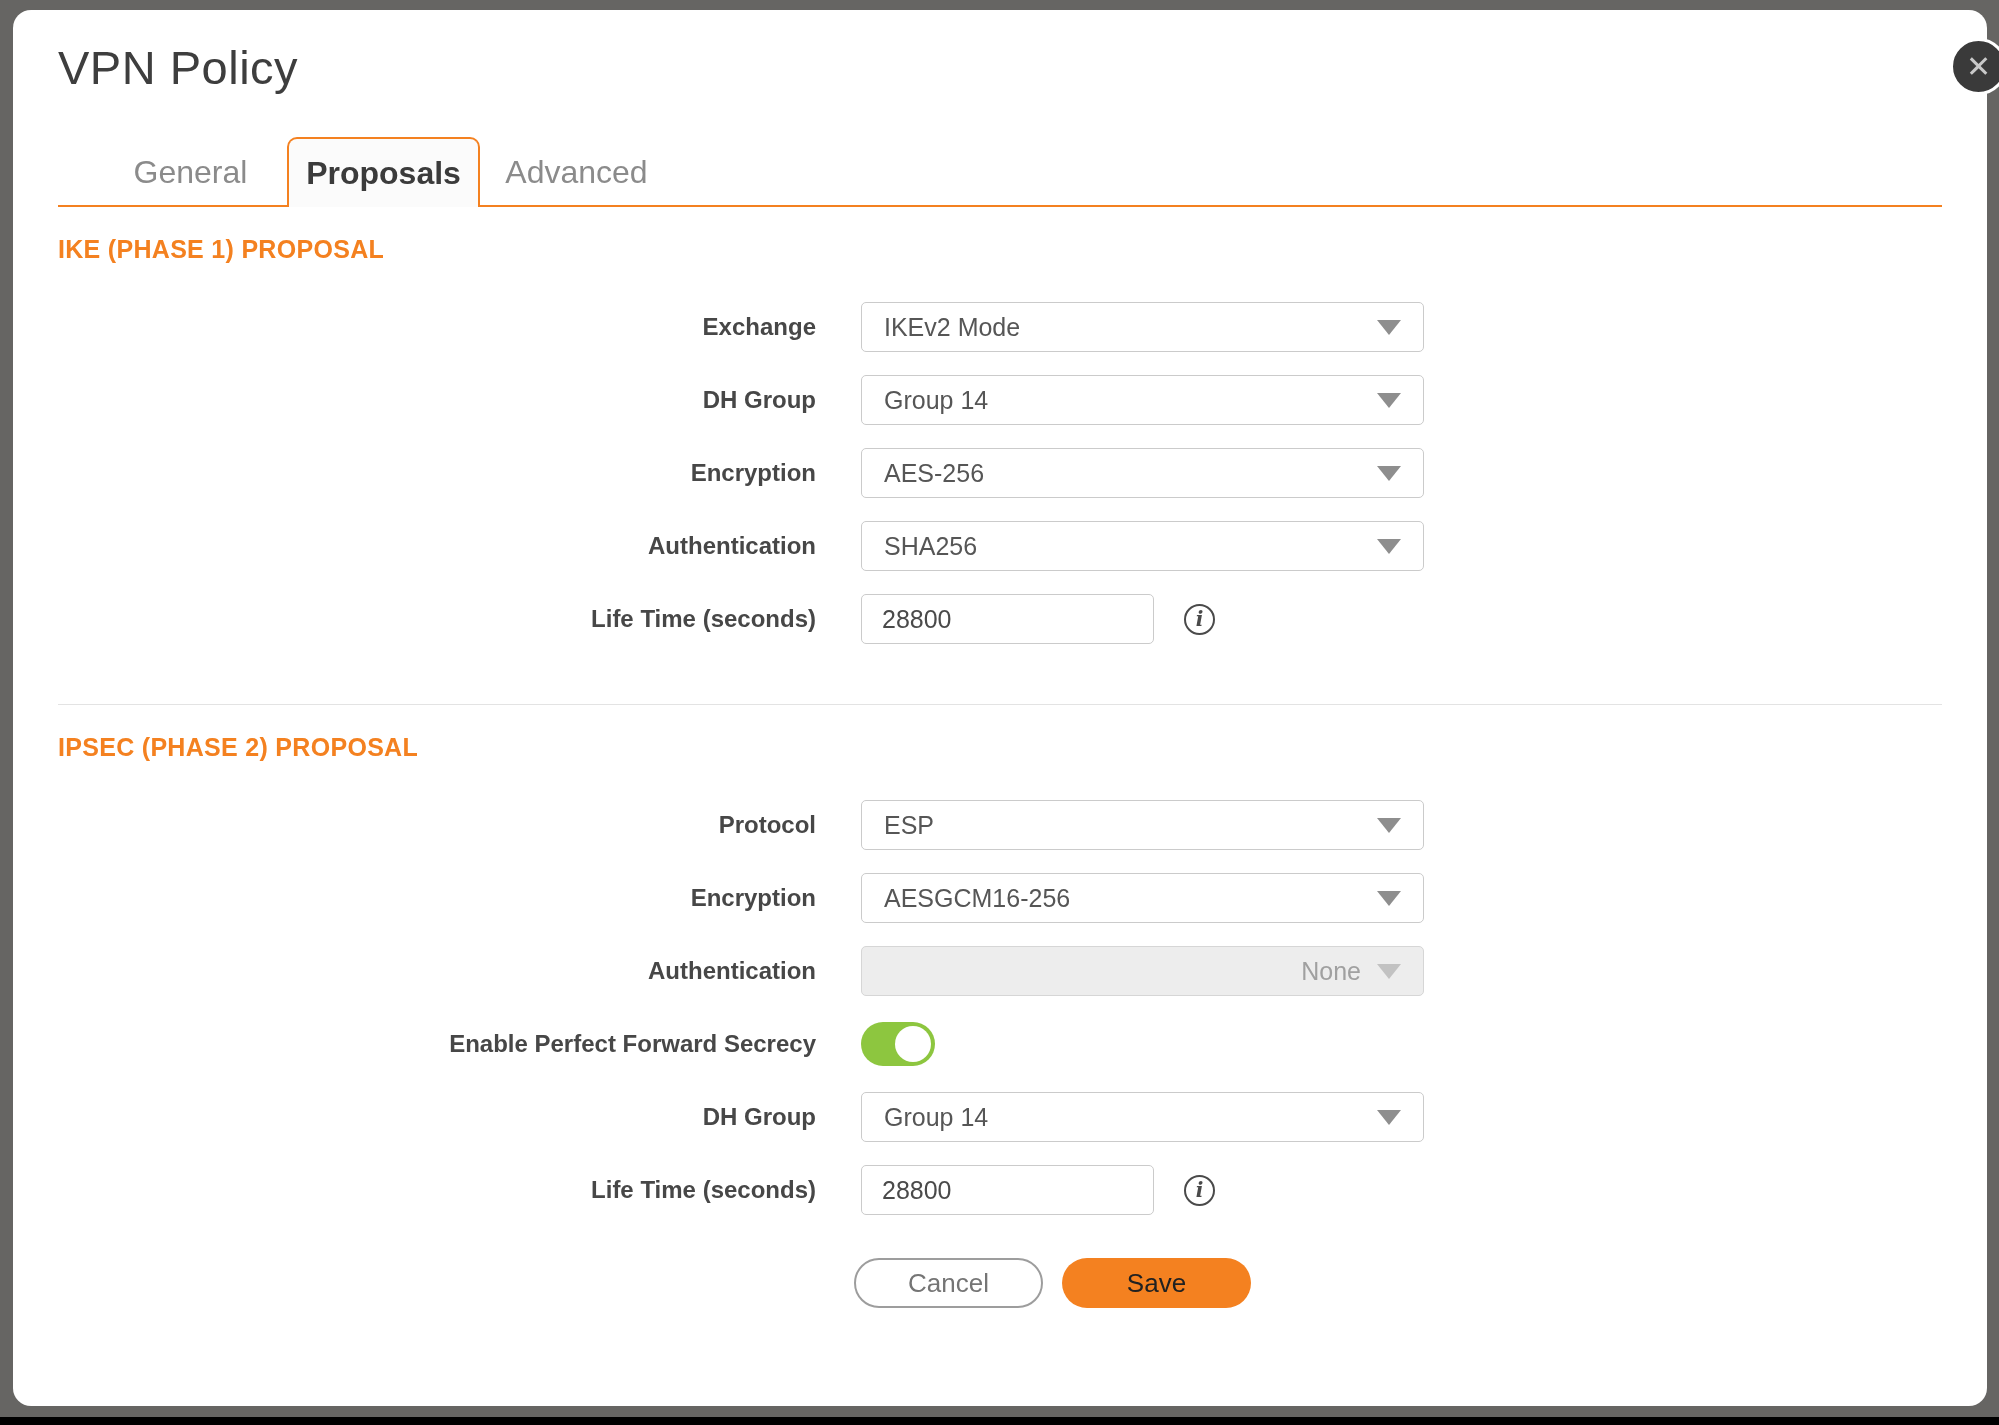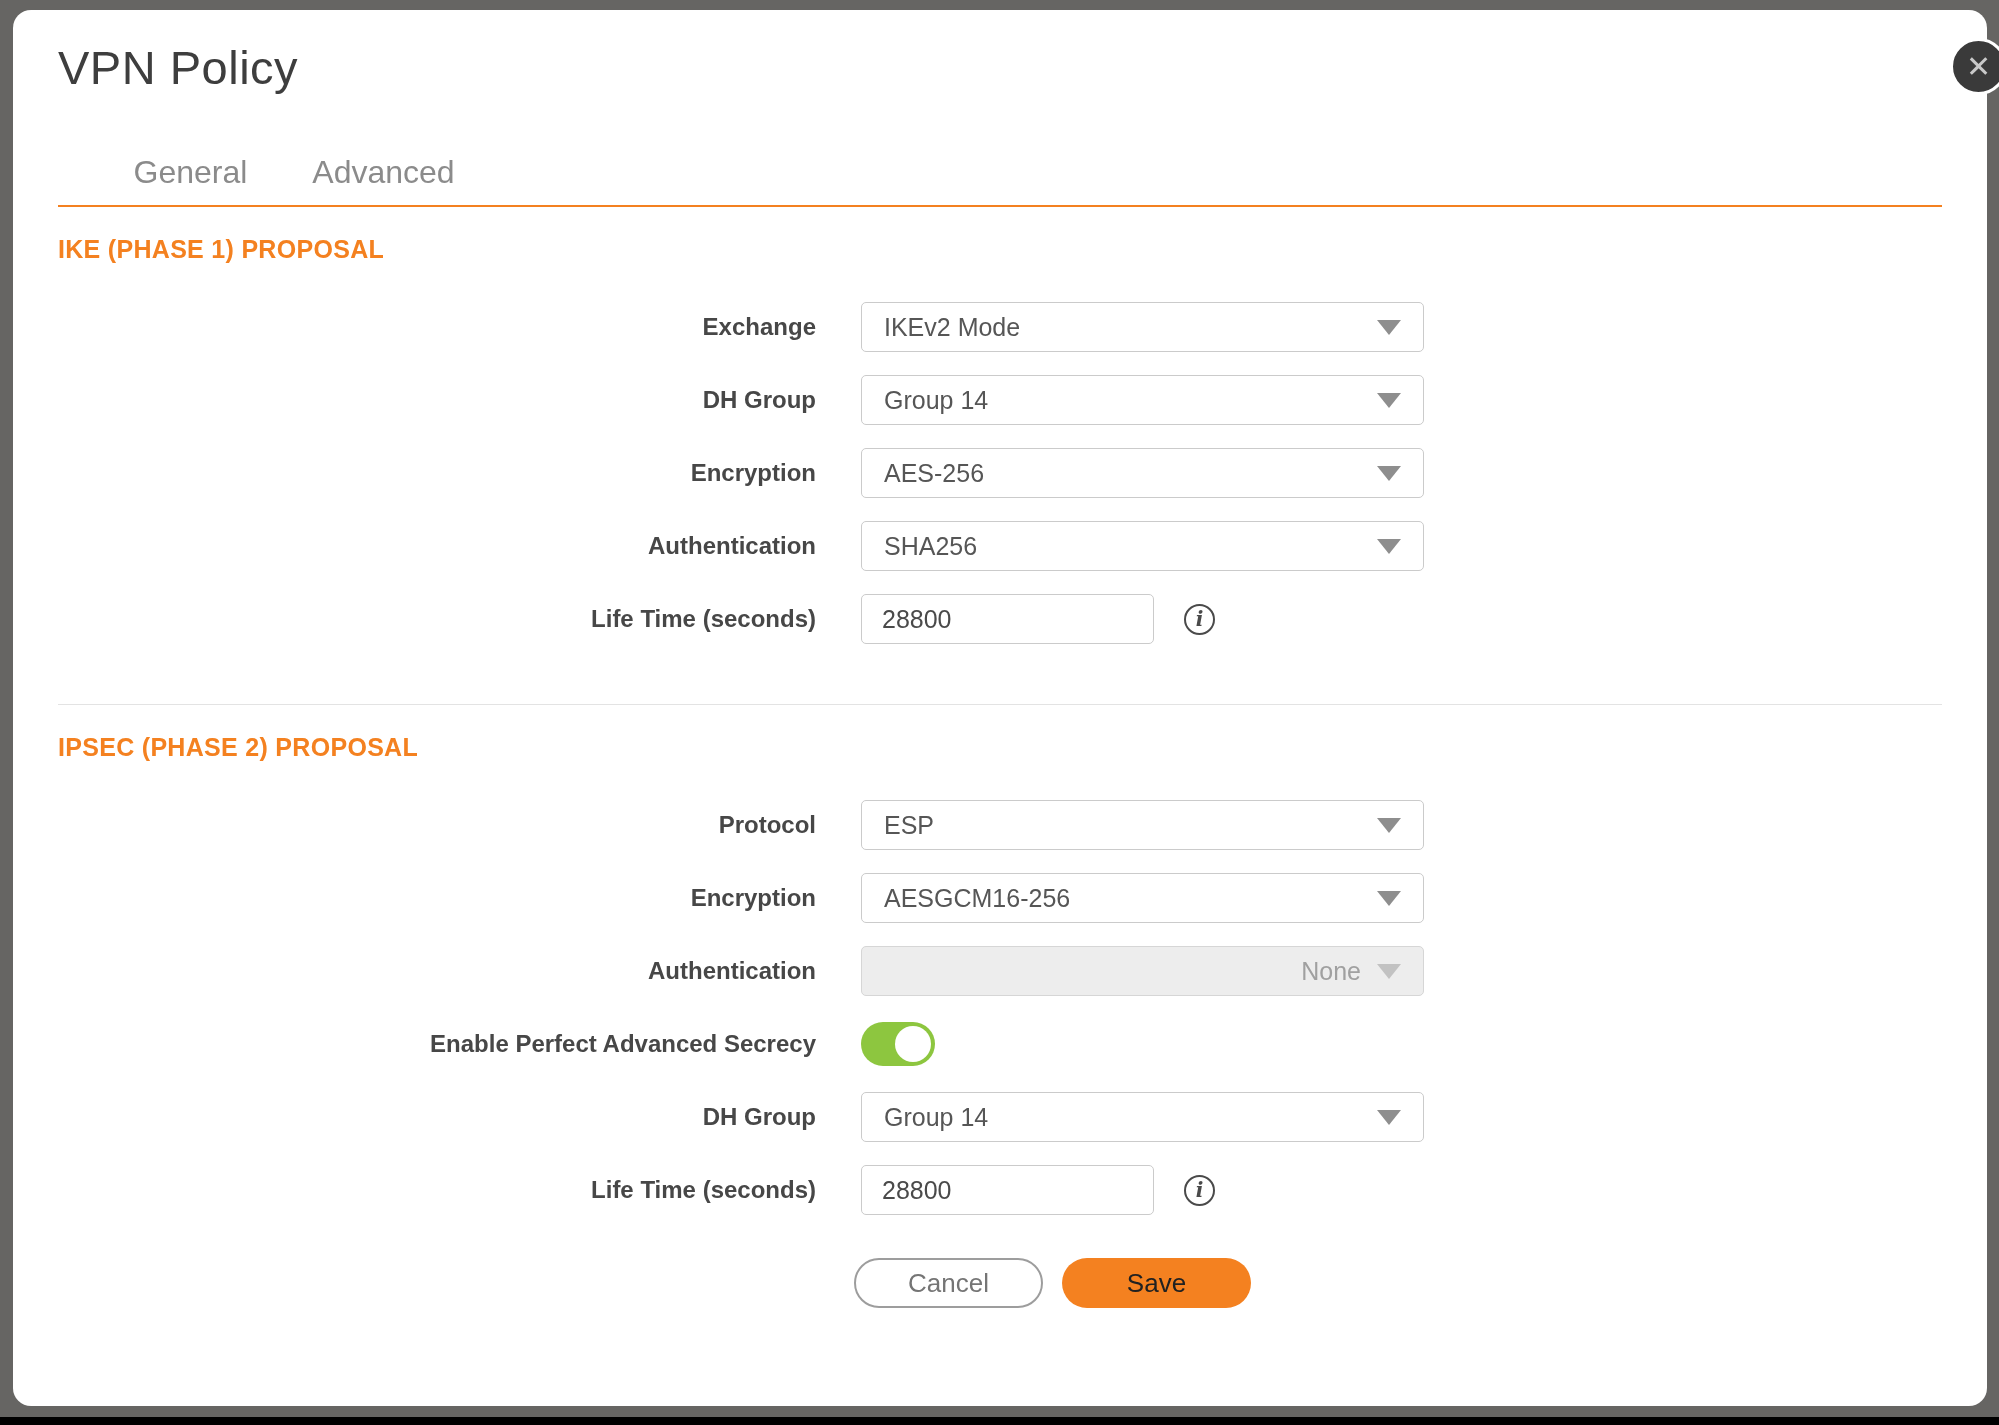--- a/index.html
+++ b/index.html
@@ -210,20 +210,21 @@
 
 <div class="backdrop"></div>
 
 <div class="close-btn">✕</div>
 
 <div class="dialog">
   <h1 class="page-title">VPN Policy</h1>
 
   <div class="tabs" id="tabs">
       <div class="tab">General</div>
+      <div class="tab active">Proposals</div>
       <div class="tab">Advanced</div>
     </div>
 
   <div id="sections">
       <h2 class="section-title">IKE (PHASE 1) PROPOSAL</h2>
       <div class="form">
         <div class="row">
           <div class="row-label">Exchange</div>
           <div class="ctrl">
             <div class="select">
@@ -291,21 +292,21 @@
         <div class="row">
           <div class="row-label">Authentication</div>
           <div class="ctrl">
             <div class="select disabled">
               <span>None</span>
               <span class="arrow"></span>
             </div>
           </div>
         </div>
         <div class="row">
-          <div class="row-label">Enable Perfect Advanced Secrecy</div>
+          <div class="row-label">Enable Perfect Forward Secrecy</div>
           <div class="ctrl">
             <div class="toggle on">
               <div class="knob"></div>
             </div>
           </div>
         </div>
         <div class="row">
           <div class="row-label">DH Group</div>
           <div class="ctrl">
             <div class="select">

